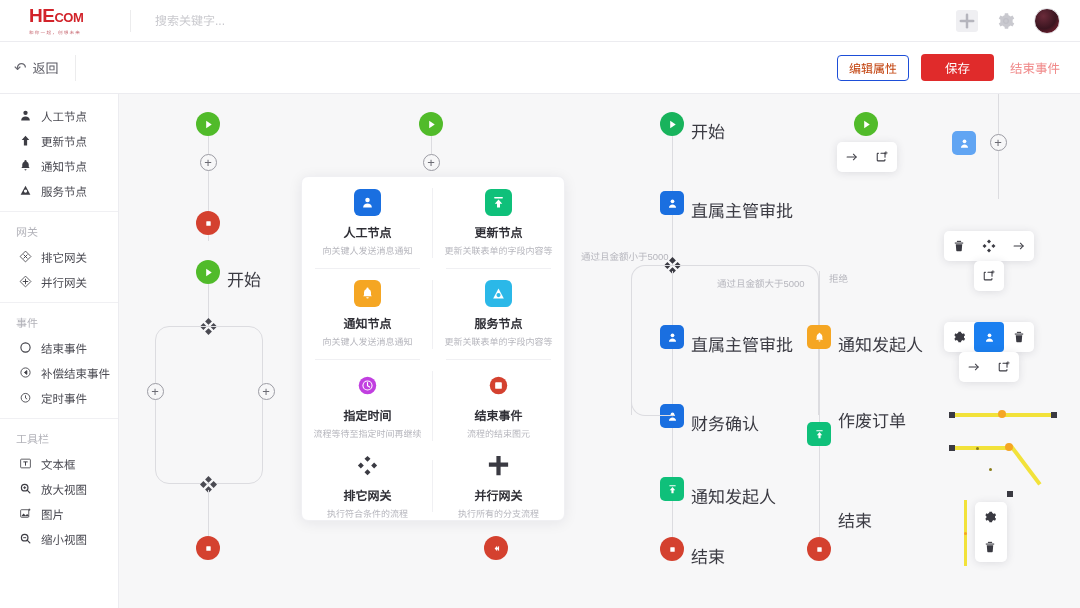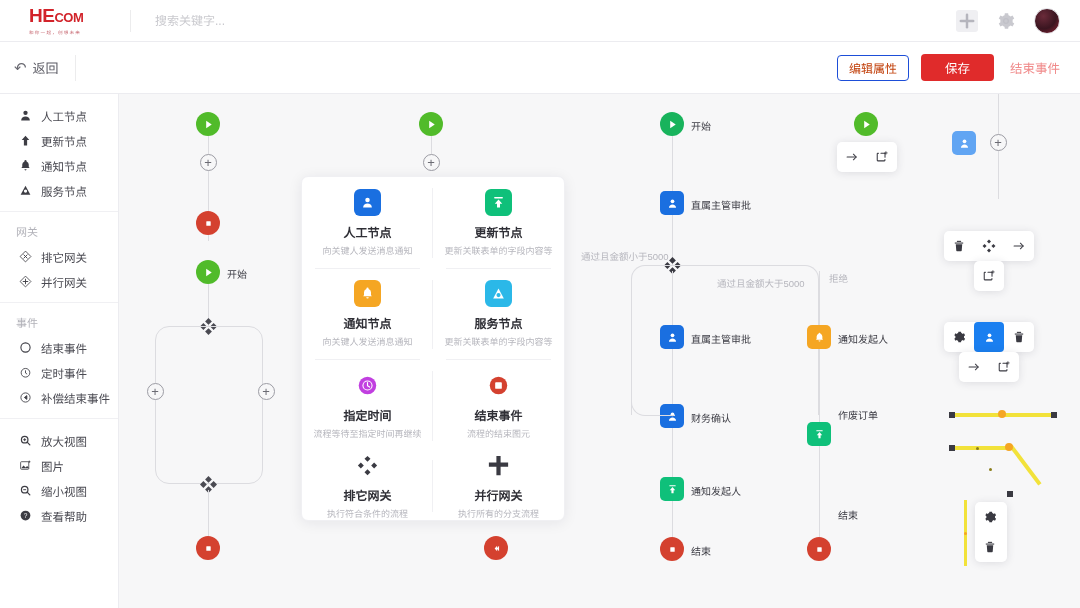--- a/index.html
+++ b/index.html
@@ -137,21 +137,21 @@
     position: absolute; width: 17px; height: 17px; border-radius: 50%;
     border: 1px solid #9c9ca4; background: #f7f7f8; cursor: pointer;
     display: flex; align-items: center; justify-content: center;
     color: #6b6b73; font-size: 13px; line-height: 1;
   }
   .gw-diamond {
     position: absolute; width: 17px; height: 17px; cursor: pointer;
     display: flex; align-items: center; justify-content: center;
   }
   .node-label {
-    position: absolute; font-size: 10px; color: #3b3b43; white-space: nowrap;
+    position: absolute; font-size: 17px; color: #3b3b43; white-space: nowrap;
   }
   .edge-label {
     position: absolute; font-size: 9.5px; color: #b6b6bd; white-space: nowrap;
   }
 
   .rbox {
     position: absolute; border: 1px solid #dcdce0; border-radius: 14px;
   }
 
   
@@ -321,38 +321,48 @@
         <span class="side-ic">
             <svg viewBox="0 0 24 24" fill="none" stroke="currentColor" stroke-width="2">
               <circle cx="12" cy="12" r="8.5"></circle>
             </svg>
           </span>
         <span>结束事件</span>
       </div>
       <div class="side-item">
         <span class="side-ic">
             <svg viewBox="0 0 24 24" fill="none" stroke="currentColor" stroke-width="1.6">
+              <circle cx="12" cy="12" r="8.5"></circle>
+              <path d="M14.5 8.5L10 12l4.5 3.5z" fill="currentColor"></path>
+            </svg>
+          </span>
+        <span>补偿结束事件</span>
+      </div>
+      <div class="side-item">
+        <span class="side-ic">
+            <svg viewBox="0 0 24 24" fill="none" stroke="currentColor" stroke-width="1.6">
               <circle cx="12" cy="12.5" r="8"></circle>
               <path d="M12 8v5l3 2"></path>
             </svg>
           </span>
         <span>定时事件</span>
       </div>
-      <div class="side-item">
-        <span class="side-ic">
-            <svg viewBox="0 0 24 24" fill="none" stroke="currentColor" stroke-width="1.6">
-              <circle cx="12" cy="12" r="8.5"></circle>
-              <path d="M14.5 8.5L10 12l4.5 3.5z" fill="currentColor"></path>
-            </svg>
-          </span>
-        <span>补偿结束事件</span>
-      </div>
     </div>
 
     <div class="side-group">
+      <div class="side-title">工具栏</div>
+      <div class="side-item">
+        <span class="side-ic">
+            <svg viewBox="0 0 24 24" fill="none" stroke="currentColor" stroke-width="1.5">
+              <rect x="3" y="4" width="18" height="16" rx="1.5"></rect>
+              <path d="M8 9h8M12 9v7" stroke-width="1.8"></path>
+            </svg>
+          </span>
+        <span>文本框</span>
+      </div>
       <div class="side-item">
         <span class="side-ic">
             <svg viewBox="0 0 24 24" fill="none" stroke="currentColor" stroke-width="2.3">
               <circle cx="10.5" cy="10.5" r="6"></circle>
               <path d="M15 15l5 5" stroke-linecap="round"></path>
               <path d="M10.5 7.8v5.4M7.8 10.5h5.4" stroke-width="1.8"></path>
             </svg>
           </span>
         <span>放大视图</span>
       </div>
@@ -368,29 +378,20 @@
       </div>
       <div class="side-item">
         <span class="side-ic">
             <svg viewBox="0 0 24 24" fill="none" stroke="currentColor" stroke-width="2.3">
               <circle cx="10.5" cy="10.5" r="6"></circle>
               <path d="M15 15l5 5" stroke-linecap="round"></path>
               <path d="M7.8 10.5h5.4" stroke-width="1.8"></path>
             </svg>
           </span>
         <span>缩小视图</span>
-      </div>
-      <div class="side-item">
-        <span class="side-ic">
-            <svg viewBox="0 0 24 24" fill="currentColor">
-              <circle cx="12" cy="12" r="9"></circle>
-              <text x="12" y="16.5" font-size="12" text-anchor="middle" fill="#fff" font-family="Liberation Sans, sans-serif">?</text>
-            </svg>
-          </span>
-        <span>查看帮助</span>
       </div>
     </div>
   </div>
 
   <div class="canvas">
     <div class="canvas-inner">
 
       <div class="line-v" style="left:89px; top:42px; height:105px;"></div>
       <div class="node-circle c-green" style="left:77px; top:18px;">
         <svg viewBox="0 0 12 12" fill="#fff">

